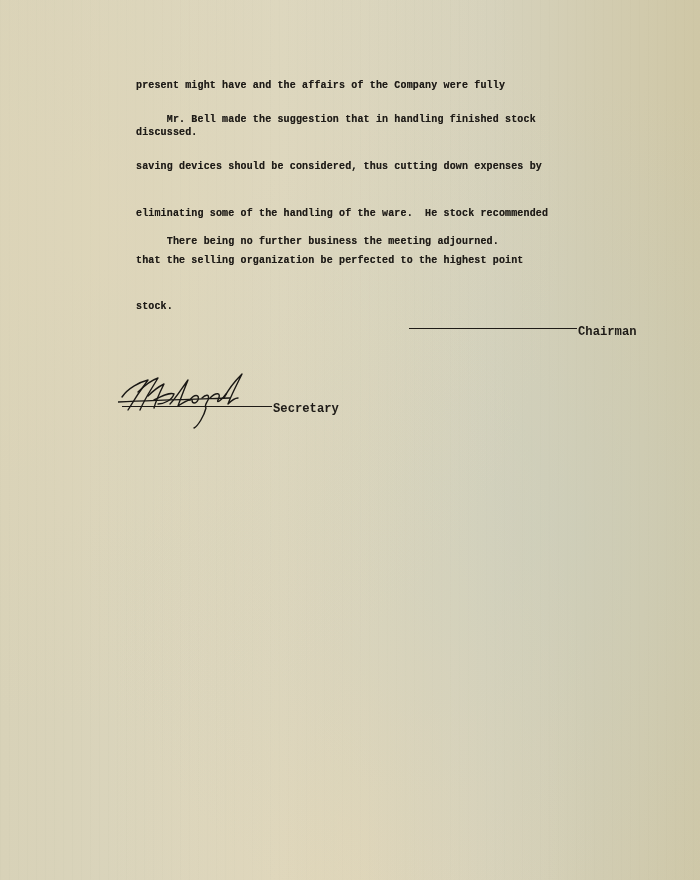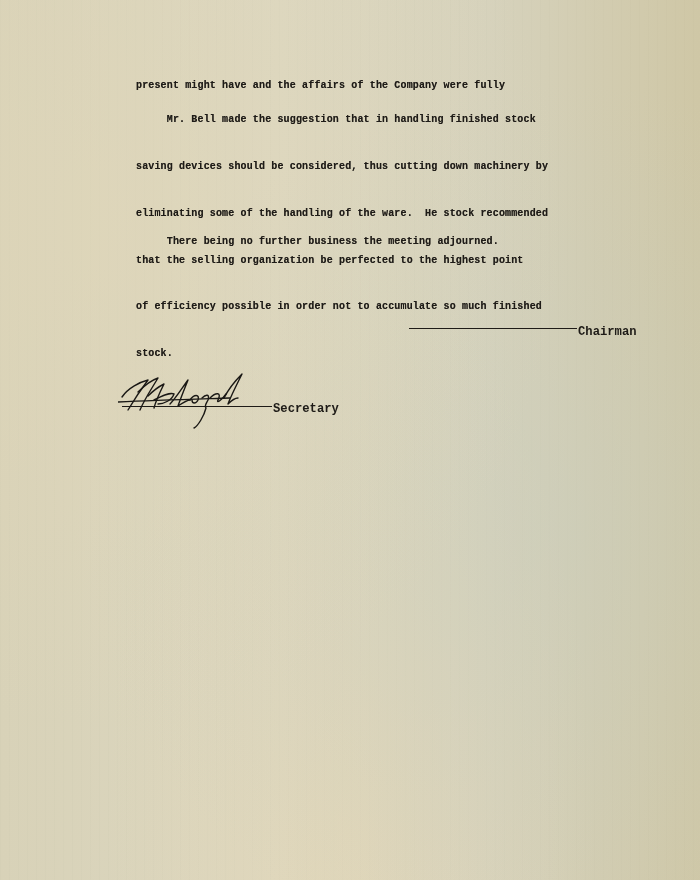--- a/index.html
+++ b/index.html
@@ -79,28 +79,28 @@
       top: 10px;
     }
   </style>
 </head>
 <body>
 
 <div class="page">
 
   <div class="para p1">
     <span class="line">present might have and the affairs of the Company were fully</span>
+    <span class="line">discussed.</span>
   </div>
 
   <div class="para p2">
     <span class="line">     Mr. Bell made the suggestion that in handling finished stock</span>
-    <span class="line">saving devices should be considered, thus cutting down machinery by</span>
+    <span class="line">saving devices should be considered, thus cutting down expenses by</span>
     <span class="line">eliminating some of the handling of the ware.  He stock recommended</span>
     <span class="line">that the selling organization be perfected to the highest point</span>
-    <span class="line">of efficiency possible in order not to accumulate so much finished</span>
     <span class="line">stock.</span>
   </div>
 
   <div class="para p3">
     <span class="line">     There being no further business the meeting adjourned.</span>
   </div>
 
   <div class="sig-block chairman">
     <span class="sig-line"></span>
     <span class="label">Chairman</span>

